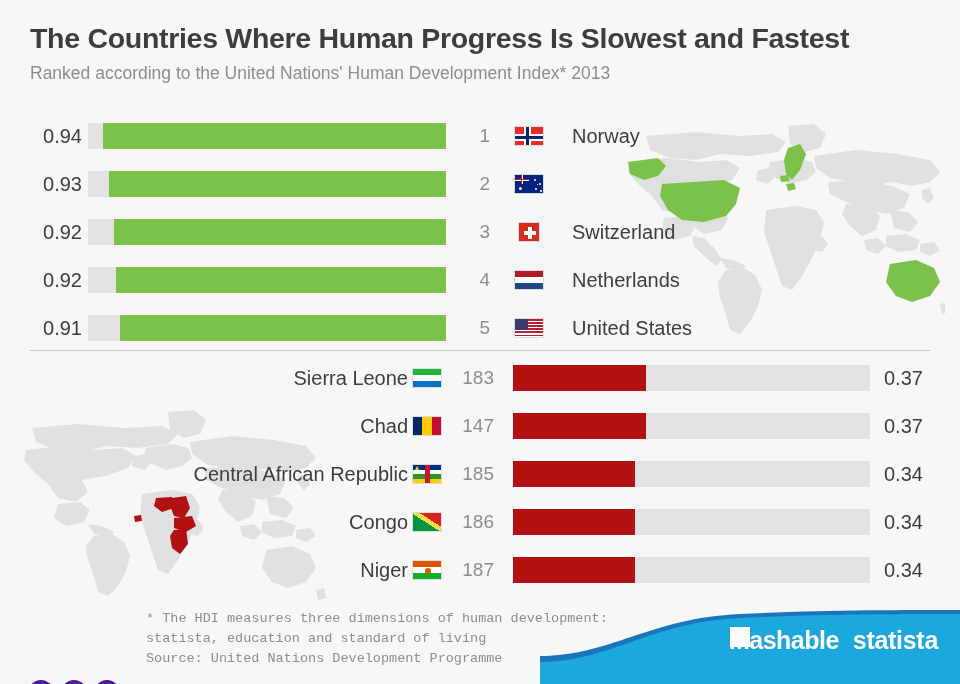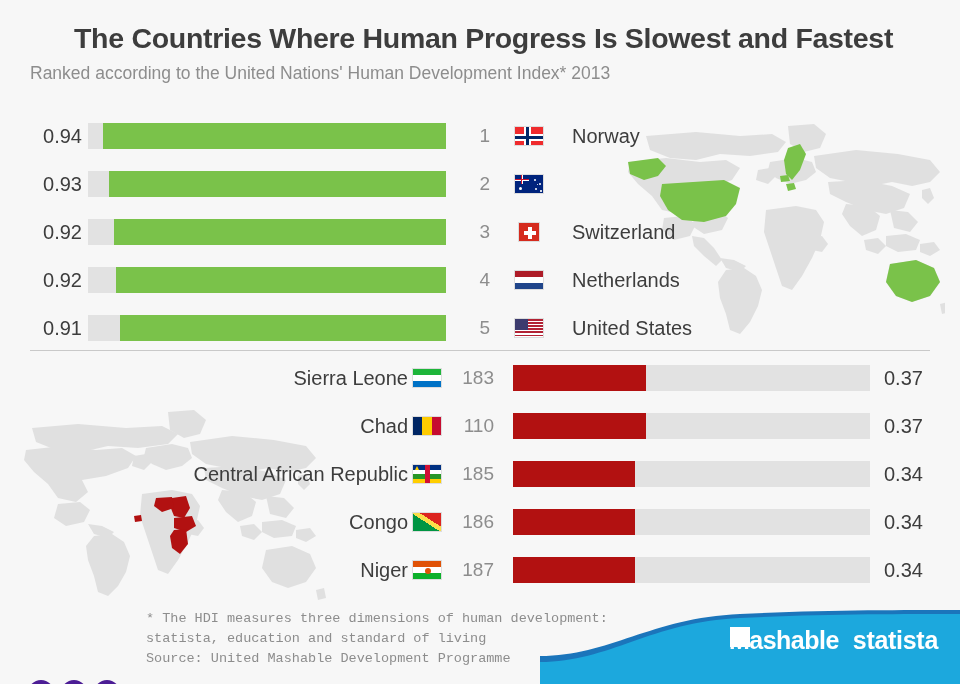--- a/index.html
+++ b/index.html
@@ -8,21 +8,21 @@
     background: #f7f7f7;
     font-family: "Liberation Sans", sans-serif;
     overflow: hidden;
   }
   #page { position: relative; width: 960px; height: 684px; background: #f7f7f7; }
 
   
   #title {
     position: absolute; left: 30px; top: 22px;
     font-size: 28.5px; font-weight: bold; color: #3d3d3d;
-    letter-spacing: -0.3px; white-space: nowrap; margin-left: 44px;
+    letter-spacing: -0.3px; white-space: nowrap;
   }
   #subtitle {
     position: absolute; left: 30px; top: 63px;
     font-size: 17.5px; color: #8d8d8d; white-space: nowrap;
   }
 
   
   .map { position: absolute; pointer-events: none; }
   #map-top { left: 600px; top: 118px; width: 345px; height: 232px; }
   #map-bottom { left: 22px; top: 398px; width: 345px; height: 212px; }
@@ -341,21 +341,21 @@
 
   <div class="row" style="top:409px">
     <div class="name-bot">Chad</div>
     <div class="flag-bot">
       <div class="flag">
         <div class="fvert" style="left:0;width:33.4%;background:#002664"></div>
         <div class="fvert" style="left:33.4%;width:33.3%;background:#fecb00"></div>
         <div class="fvert" style="left:66.7%;width:33.3%;background:#c60c30"></div>
       </div>
     </div>
-    <div class="rank-bot">110</div>
+    <div class="rank-bot">147</div>
     <div class="track-bot">
       <div class="fill-bot" style="width:133px"></div>
     </div>
     <div class="val-right">0.37</div>
   </div>
 
   <div class="row" style="top:457px">
     <div class="name-bot">Central African Republic</div>
     <div class="flag-bot">
       <div class="flag">
@@ -408,21 +408,21 @@
     <div class="rank-bot">187</div>
     <div class="track-bot">
       <div class="fill-bot" style="width:122px"></div>
     </div>
     <div class="val-right">0.34</div>
   </div>
 
   <div id="footnote">
     <div>* The HDI measures three dimensions of human development:</div>
     <div>statista, education and standard of living</div>
-    <div>Source: United Mashable Development Programme</div>
+    <div>Source: United Nations Development Programme</div>
   </div>
 
   <div id="cc">
     <div class="ccicon">cc</div>
     <div class="ccicon">
       <svg width="14" height="18" viewBox="0 0 14 18">
         <circle cx="7" cy="3.2" r="2.4" fill="#d3d3d3"></circle>
         <path d="M3.6 6.6 h6.8 v6.2 h-1.9 v4.6 h-3 v-4.6 h-1.9 z" fill="#d3d3d3"></path>
       </svg>
     </div>

